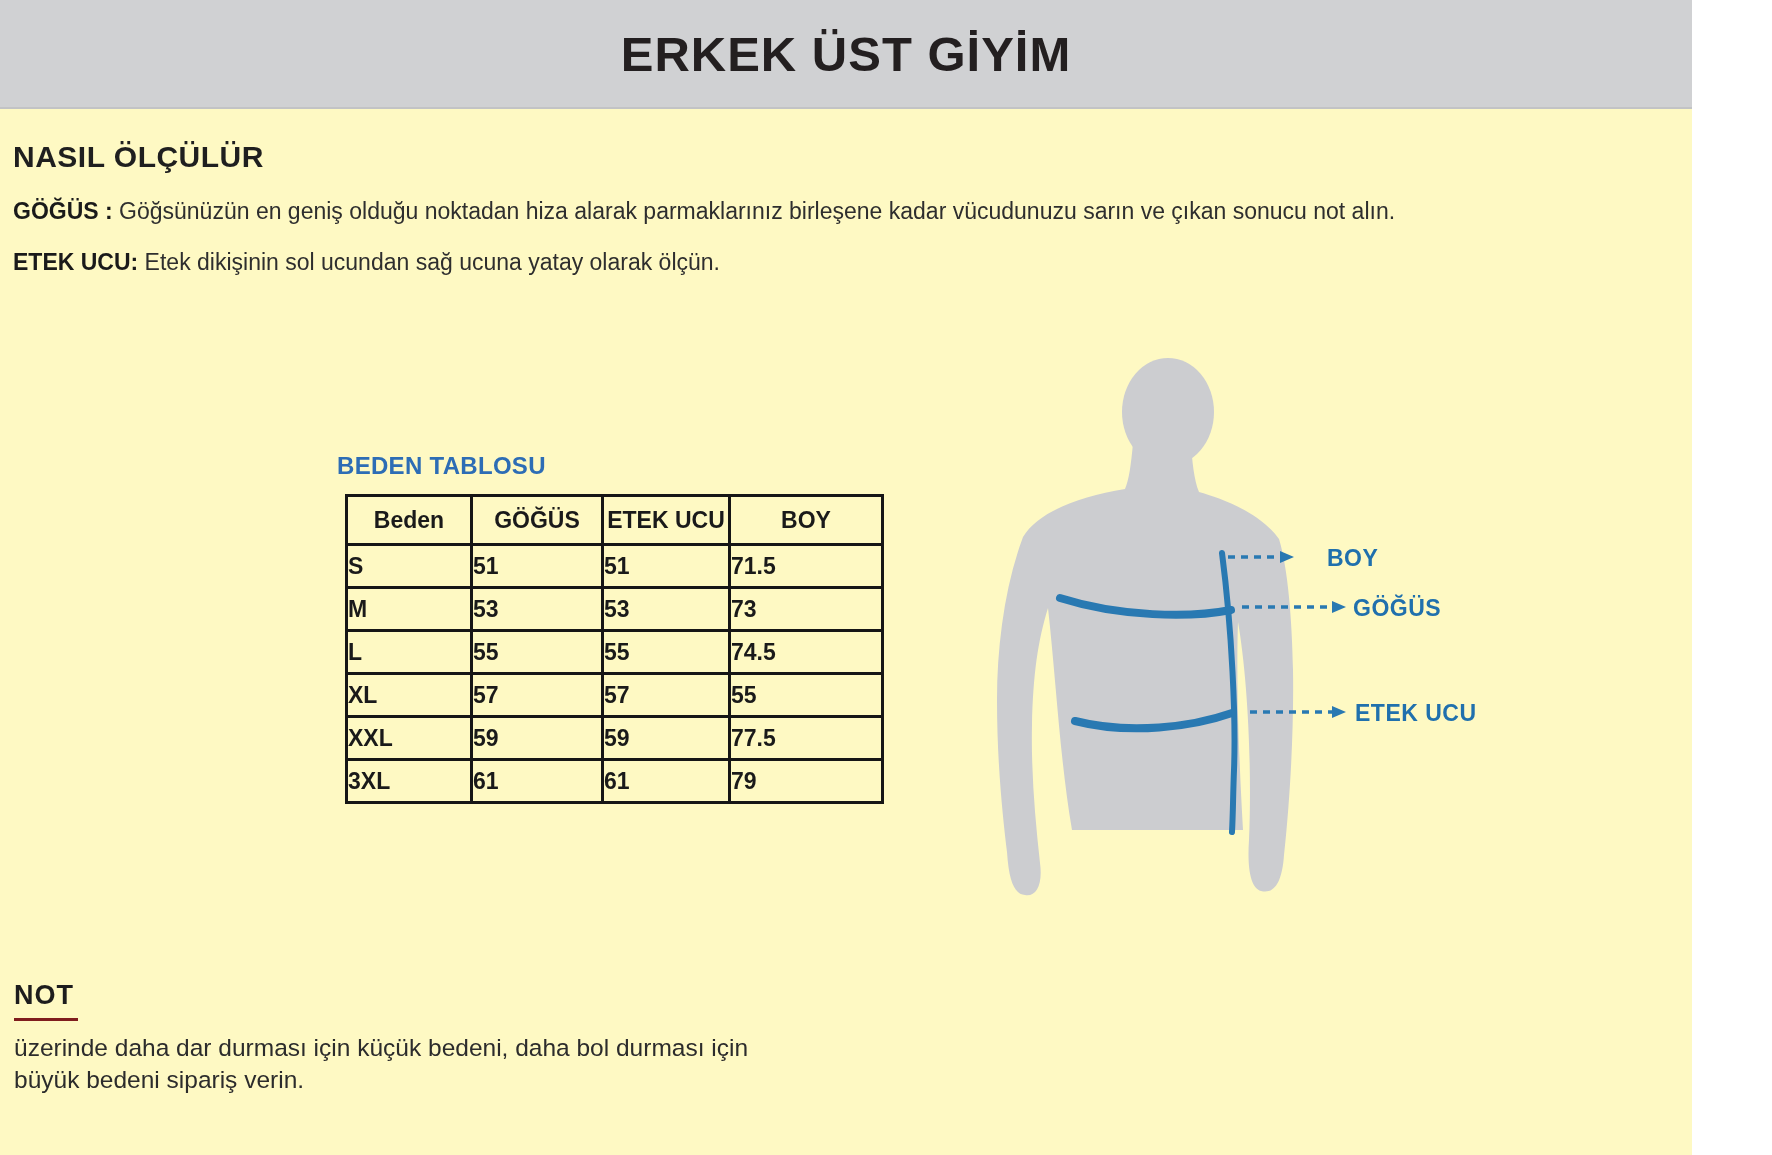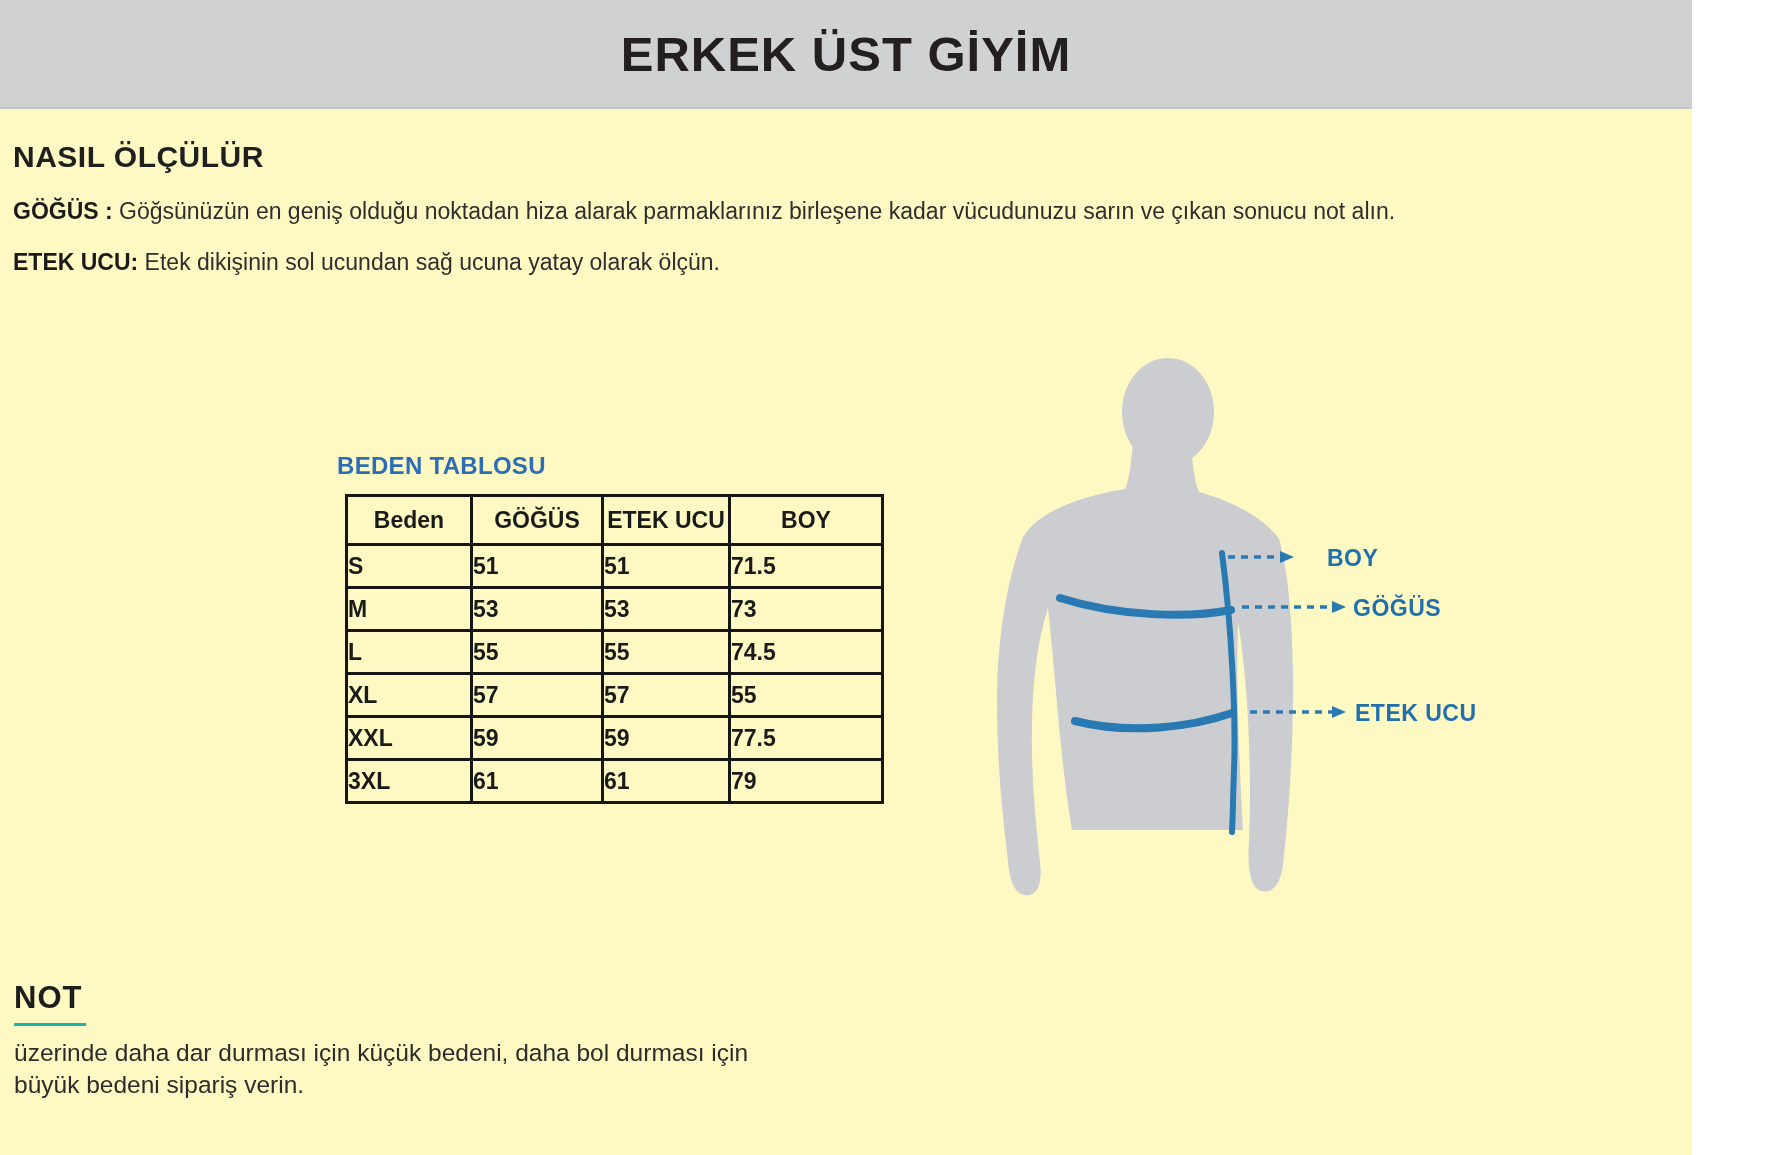--- a/index.html
+++ b/index.html
@@ -47,22 +47,22 @@
   .col-boy{width:150px;}
   
   .figure-wrap{position:absolute;left:980px;top:340px;width:500px;height:570px;}
   .fig-label{
     font-family:"Liberation Sans",sans-serif;font-weight:800;font-size:23px;
     letter-spacing:0.5px;fill:#2070ad;
   }
   
   .note-block{position:absolute;left:14px;top:980px;}
   .note-title{
-    display:inline-block;font-size:31px;font-weight:700;color:#1d1d1d;
-    letter-spacing:1px;padding:0 4px 7px 0;border-bottom:3px solid #14b8a6;
+    display:inline-block;font-size:27px;font-weight:700;color:#1d1d1d;
+    letter-spacing:1px;padding:0 4px 7px 0;border-bottom:3px solid #7f1d1d;
   }
   .note-lines{margin-top:11px;font-size:24.5px;line-height:32px;color:#2c2c2c;}
 </style>
 </head>
 <body>
 
 <div class="page">
 
   <div class="header-band">
     <div class="page-title">ERKEK ÜST GİYİM</div>

